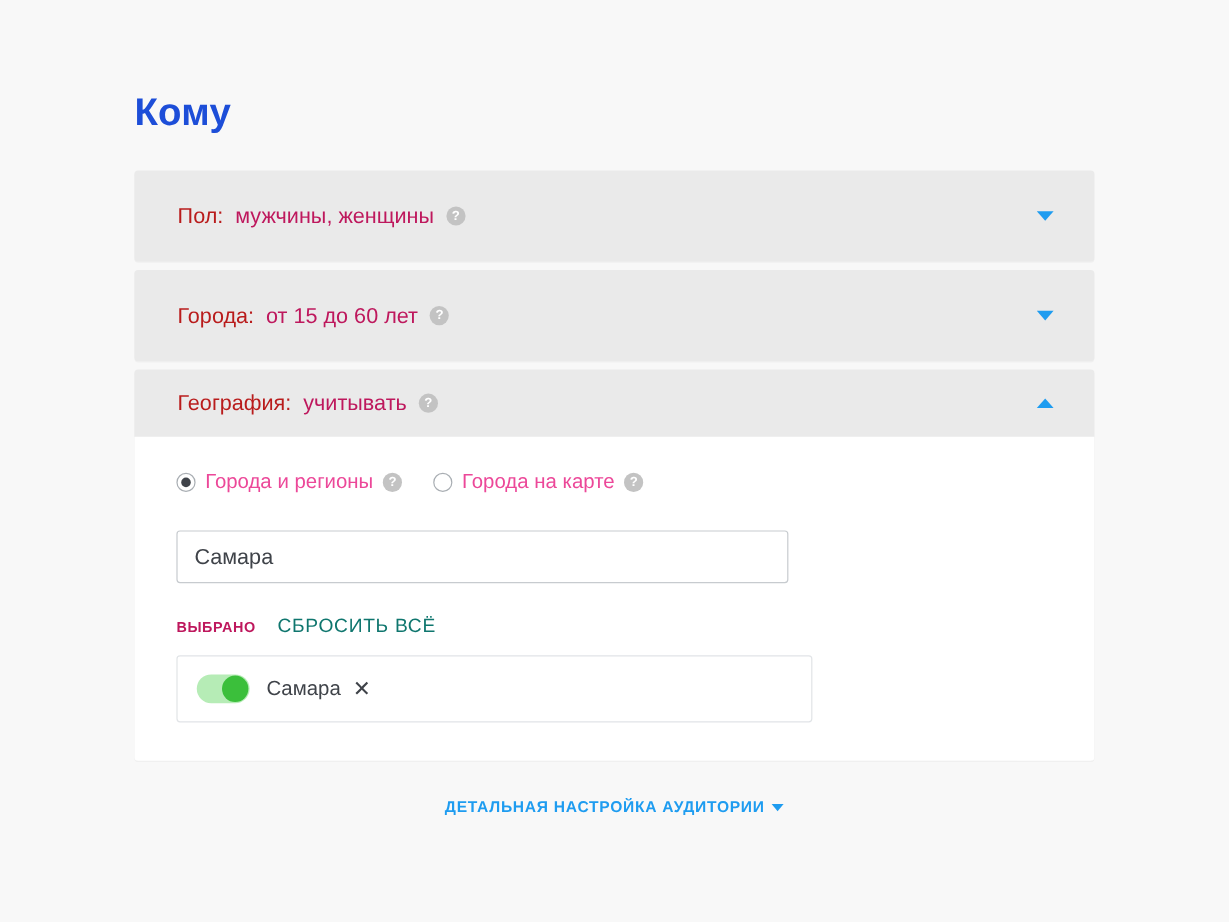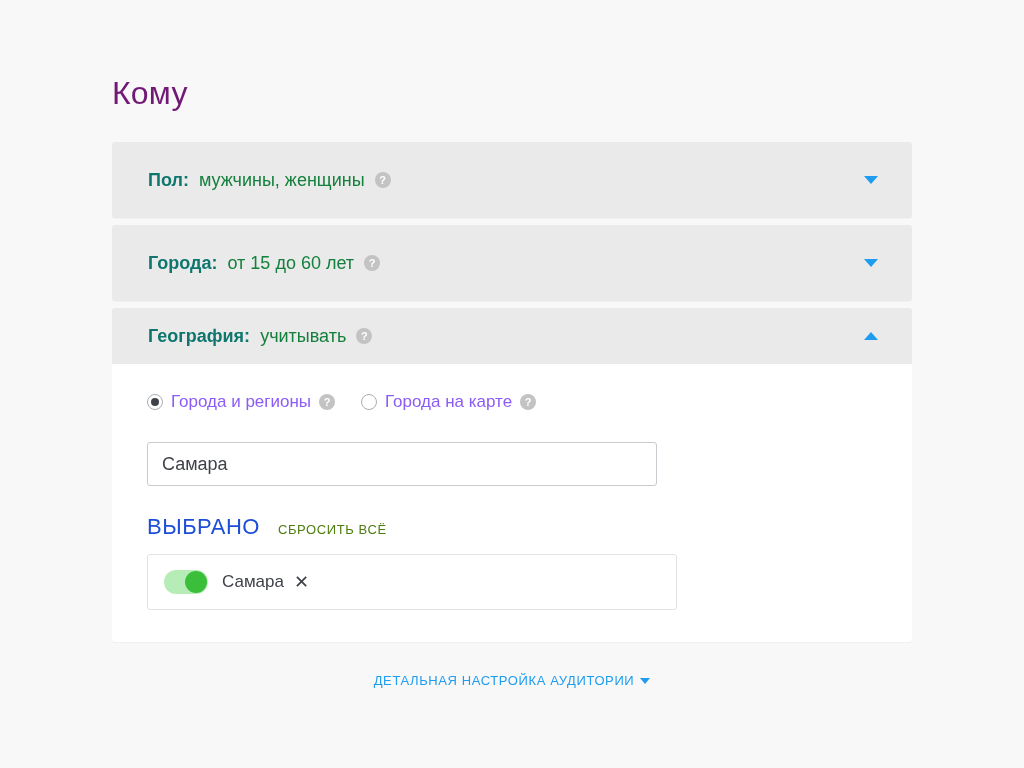--- a/index.html
+++ b/index.html
@@ -7,22 +7,22 @@
   body {
     background: #f8f8f8;
     font-family: "Helvetica Neue", "Arial", sans-serif;
     color: #3f4349;
     padding: 75px 112px 0 112px;
     font-size: 17px;
     -webkit-font-smoothing: antialiased;
   }
   .title {
     font-size: 32px;
-    font-weight: 400;
-    color: #701a75;
+    font-weight: 700;
+    color: #1d4ed8;
     margin-bottom: 30px;
     letter-spacing: 0.2px;
   }
 
   .panel {
     width: 800px;
     background: #eaeaea;
     border-radius: 3px;
     margin-bottom: 7px;
     box-shadow: 0 1px 0 rgba(0,0,0,0.03);
@@ -30,27 +30,27 @@
 
   .panel-header {
     height: 76px;
     display: flex;
     align-items: center;
     padding: 0 36px 0 36px;
     cursor: pointer;
     position: relative;
   }
   .panel-header .label {
-    color: #0f766e;
-    font-size: 18px;
-    font-weight: 700;
+    color: #b91c1c;
+    font-size: 18px;
+    font-weight: 400;
     margin-right: 10px;
   }
   .panel-header .value {
-    color: #15803d;
+    color: #be185d;
     font-size: 18px;
     font-weight: 300;
   }
   .help-icon {
     display: inline-flex;
     width: 16px;
     height: 16px;
     border-radius: 50%;
     background: #c3c3c3;
     color: #fff;
@@ -105,21 +105,21 @@
     margin-right: 8px;
     background: #fff;
   }
   .radio.checked::after {
     content: "";
     width: 8px; height: 8px;
     background: #3f4349;
     border-radius: 50%;
   }
   .radio-option .rlabel {
-    color: #8b5cf6;
+    color: #ec4899;
     font-size: 17px;
     font-weight: 300;
   }
 
   .search-input {
     width: 510px;
     height: 44px;
     border: 1px solid #c7cbcf;
     border-radius: 3px;
     padding: 0 14px;
@@ -130,29 +130,29 @@
     margin-bottom: 28px;
   }
 
   .selected-header {
     display: flex;
     align-items: baseline;
     gap: 18px;
     margin-bottom: 14px;
   }
   .selected-title {
-    font-size: 22px;
-    font-weight: 400;
+    font-size: 12px;
+    font-weight: 700;
     letter-spacing: 0.5px;
-    color: #1d4ed8;
+    color: #be185d;
   }
   .reset-link {
-    font-size: 13px;
+    font-size: 16px;
     letter-spacing: 0.6px;
-    color: #4d7c0f;
+    color: #0f766e;
     cursor: pointer;
   }
 
   .selected-item {
     width: 530px;
     height: 56px;
     border: 1px solid #e1e4e7;
     border-radius: 3px;
     display: flex;
     align-items: center;
@@ -184,20 +184,21 @@
     color: #3f4349;
     cursor: pointer;
     font-weight: 400;
     line-height: 1;
   }
 
   .footer-link-row {
     width: 800px;
     text-align: center;
     margin-top: 28px;
+    font-weight: bold;
   }
   .footer-link {
     font-size: 13px;
     letter-spacing: 0.6px;
     color: #1e9cf0;
     cursor: pointer;
     display: inline-flex;
     align-items: center;
     gap: 6px;
   }

